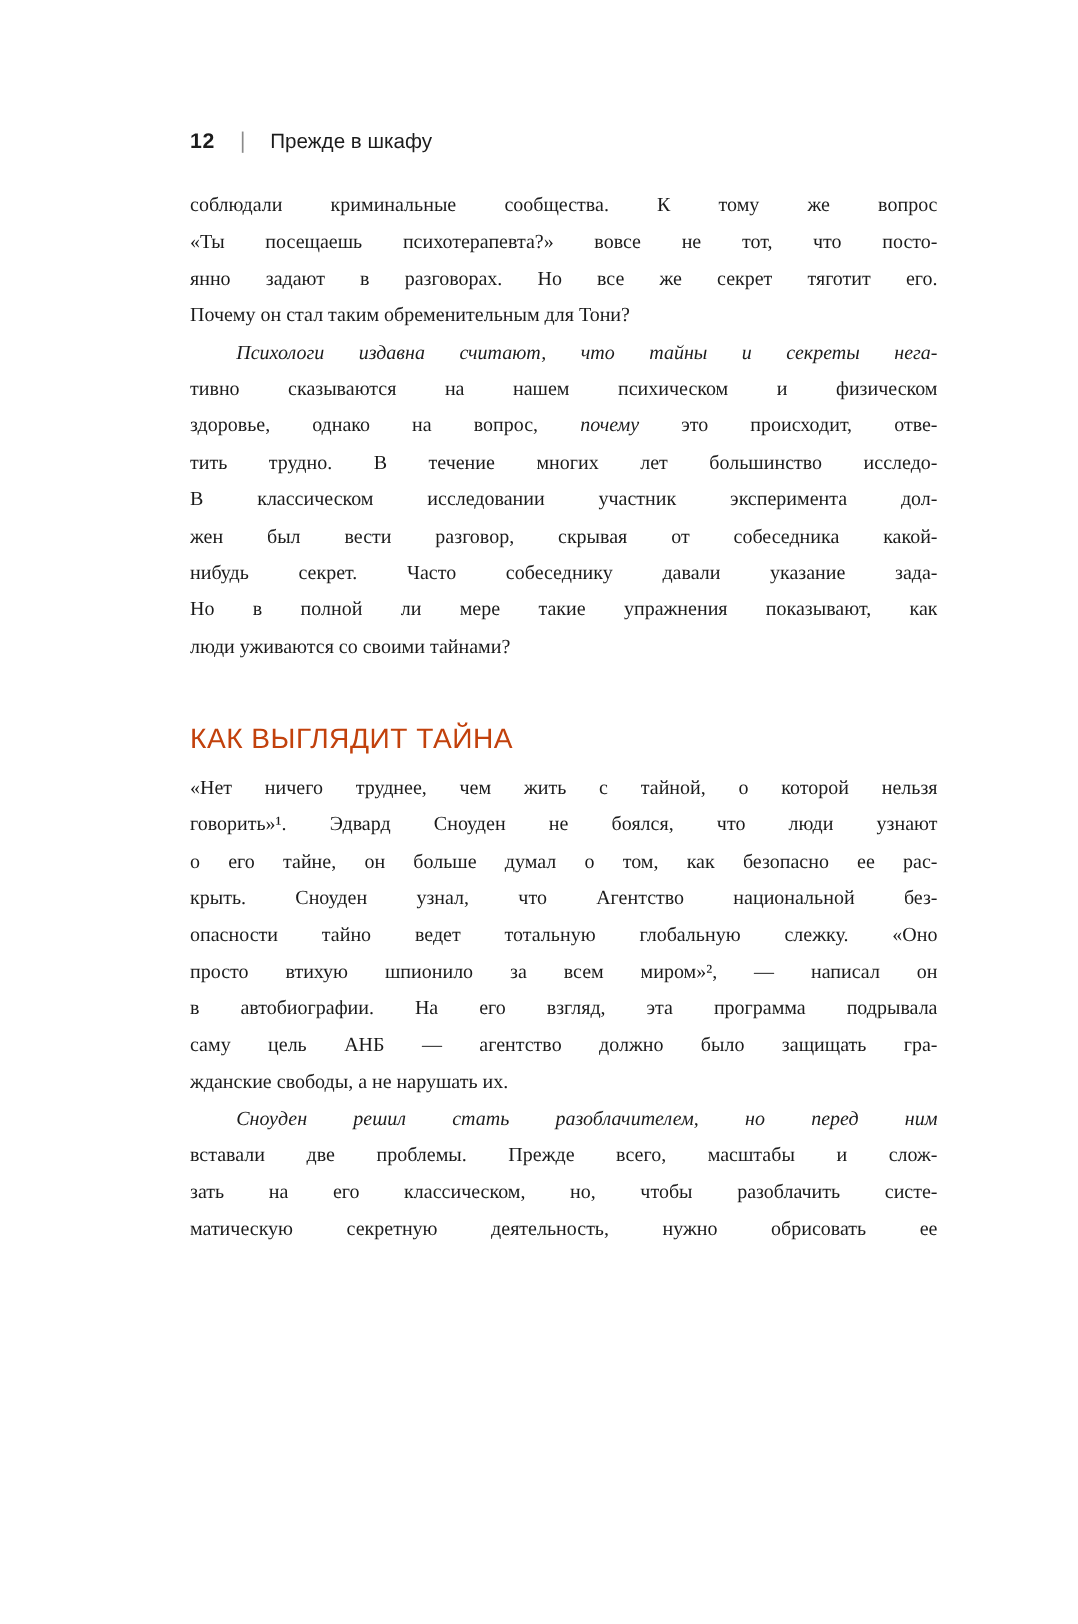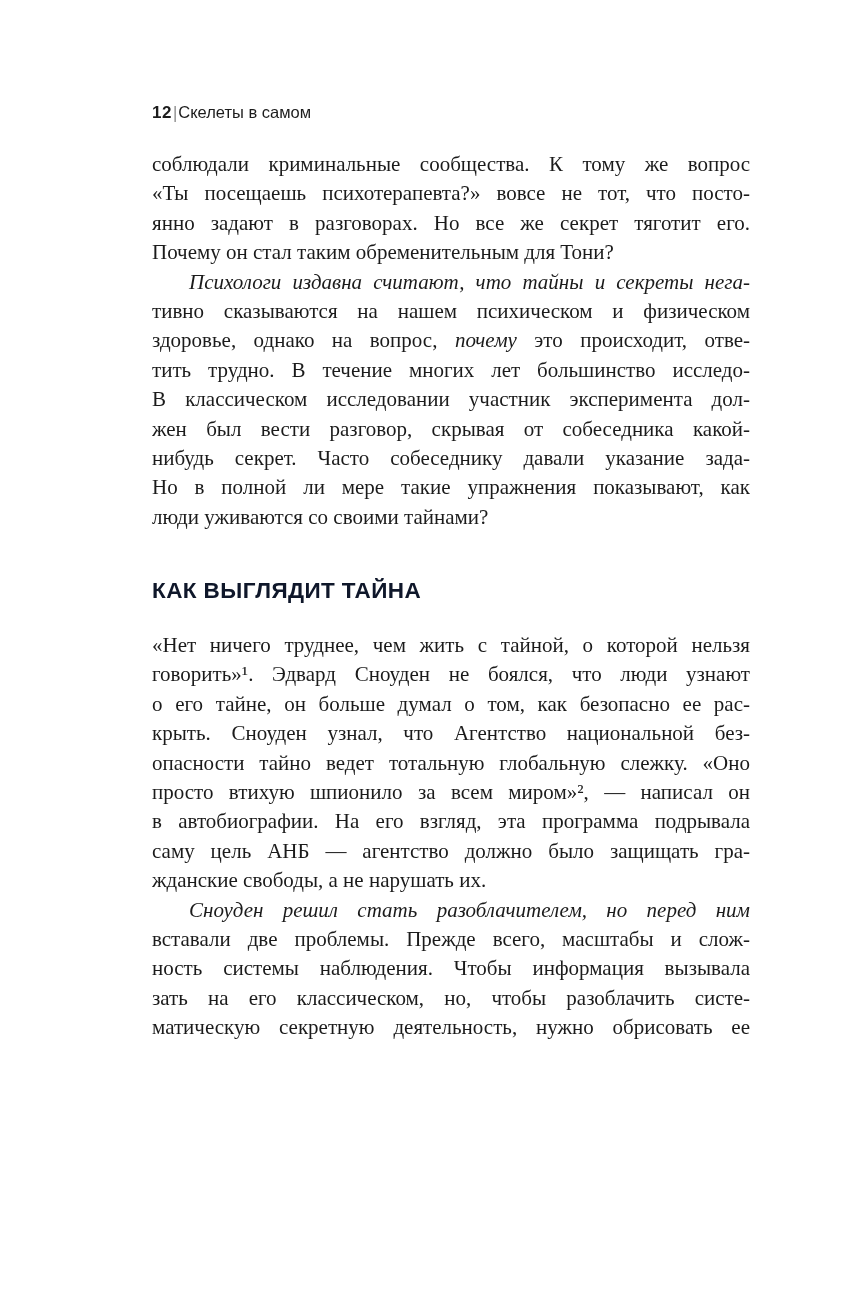--- a/index.html
+++ b/index.html
@@ -12,65 +12,65 @@
     color: #1b1b1b;
     font-family: "Liberation Serif", serif;
     overflow: hidden;
   }
   .page-header {
     position: absolute;
     top: 103px;
     left: 152px;
     display: flex;
     align-items: baseline;
-    gap: 1px;
+    gap: 20px;
     font-family: "Liberation Sans", sans-serif;
     font-size: 16.5px;
     color: #1c1c1c;
   }
   .page-num { font-weight: 700; font-size: 17px; letter-spacing: 0.5px; }
   .hdr-sep { color: #8a8a8a; font-weight: 300; transform: scaleY(1.1); }
   .running-title { font-weight: 400; }
   .text-block {
     position: absolute;
     top: 150px;
     left: 152px;
     width: 598px;
   }
   .para { margin: 0; }
   .line {
-    font-size: 21px;
+    font-size: 16px;
     line-height: 29.4px;
     height: 29.4px;
     overflow: hidden;
     text-align: justify;
     text-align-last: justify;
     white-space: normal;
   }
   .line.last { text-align-last: left; }
   .line.indent { text-indent: 37px; font-style: italic; }
   .line i { font-style: italic; }
   .section-heading {
     font-family: "Liberation Sans", sans-serif;
-    font-weight: 700;
+    font-weight: 400;
     font-size: 22.5px;
     letter-spacing: 0.4px;
-    color: #0f172a;
-    margin: 46px 0 27px 0;
+    color: #c2410c;
+    margin: 46px 0 12px 0;
   }
 </style>
 </head>
 <body>
 
 <div class="page">
 
   <header class="page-header">
     <span class="page-num">12</span>
     <span class="hdr-sep">|</span>
-    <span class="running-title">Скелеты в самом</span>
+    <span class="running-title">Прежде в шкафу</span>
   </header>
 
   <main class="text-block" id="text-block">
       <div class="para">
         <div class="line">соблюдали криминальные сообщества. К тому же вопрос</div>
         <div class="line">«Ты посещаешь психотерапевта?» вовсе не тот, что посто-</div>
         <div class="line">янно задают в разговорах. Но все же секрет тяготит его.</div>
         <div class="line last">Почему он стал таким обременительным для Тони?</div>
       </div>
       <div class="para">
@@ -92,19 +92,18 @@
         <div class="line">крыть. Сноуден узнал, что Агентство национальной без-</div>
         <div class="line">опасности тайно ведет тотальную глобальную слежку. «Оно</div>
         <div class="line">просто втихую шпионило за всем миром»², — написал он</div>
         <div class="line">в автобиографии. На его взгляд, эта программа подрывала</div>
         <div class="line">саму цель АНБ — агентство должно было защищать гра-</div>
         <div class="line last">жданские свободы, а не нарушать их.</div>
       </div>
       <div class="para">
         <div class="line indent">Сноуден решил стать разоблачителем, но перед ним</div>
         <div class="line">вставали две проблемы. Прежде всего, масштабы и слож-</div>
-        <div class="line">ность системы наблюдения. Чтобы информация вызывала</div>
         <div class="line">зать на его классическом, но, чтобы разоблачить систе-</div>
         <div class="line">матическую секретную деятельность, нужно обрисовать ее</div>
       </div>
     </main>
 
 </div>
 
 </body></html>

